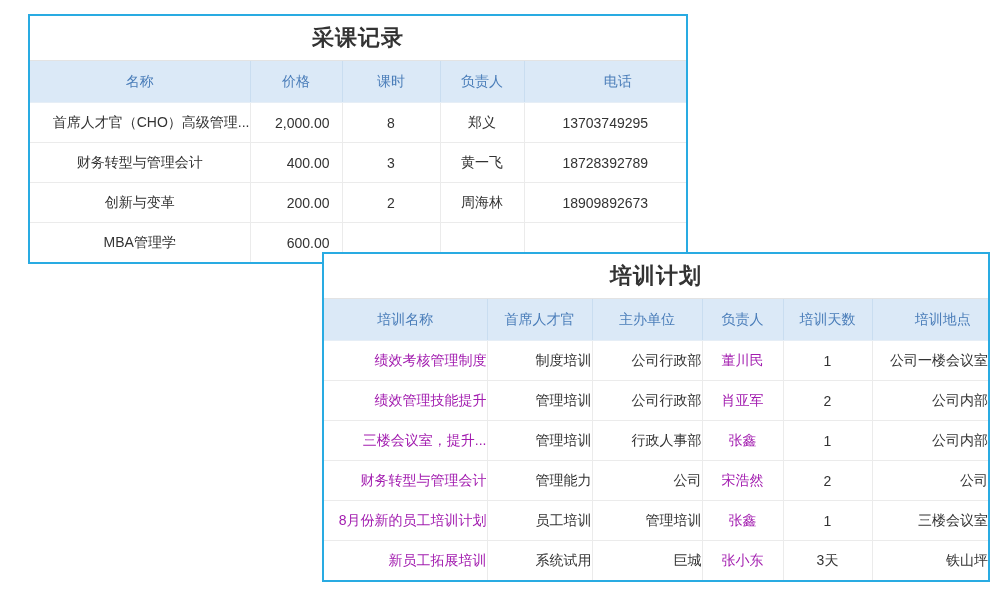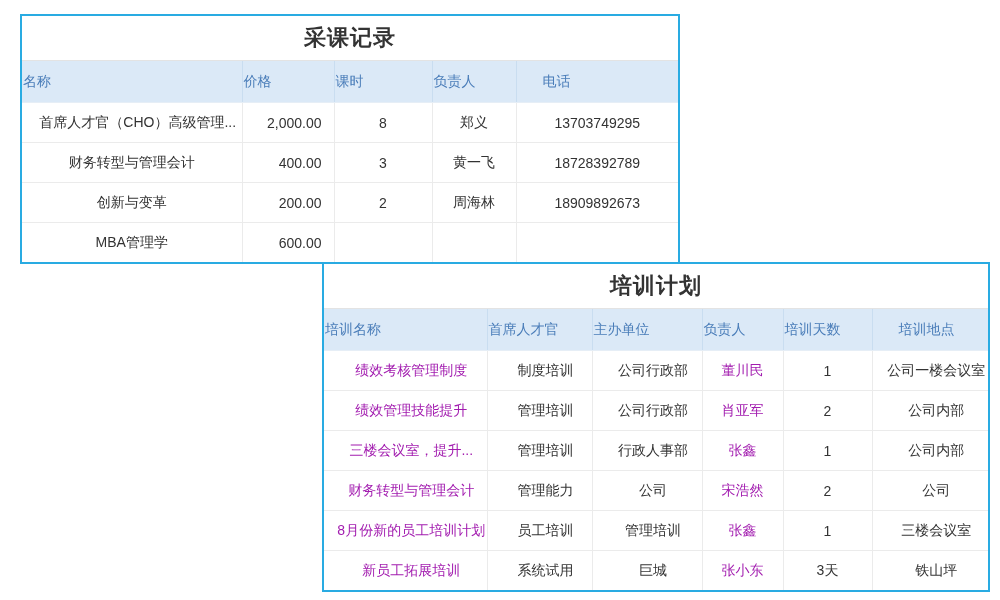--- a/index.html
+++ b/index.html
@@ -3,43 +3,43 @@
 <meta charset="utf-8">
 <style>
   html,body{margin:0;padding:0;}
   body{
     width:1000px;height:600px;background:#ffffff;position:relative;overflow:hidden;
     font-family:"Liberation Sans","DejaVu Sans",sans-serif;
   }
   .card{
     position:absolute;background:#ffffff;border:2px solid #29ABE2;box-sizing:border-box;
   }
-  #purchase-card{left:20px;top:14px;width:660px;z-index:1;}
-  #training-card{left:322px;top:262px;width:668px;z-index:2;}
+  #purchase-card{left:28px;top:14px;width:660px;z-index:1;}
+  #training-card{left:322px;top:252px;width:668px;z-index:2;}
   .card-title{
     height:44px;line-height:44px;text-align:center;
     font-size:22px;font-weight:bold;color:#333333;
     border-bottom:1px solid #E3E3E3;background:#ffffff;
     letter-spacing:1px;
   }
   table{border-collapse:collapse;table-layout:fixed;width:100%;}
   th{
     background:#DBE9F7;color:#4A7DB9;font-weight:normal;font-size:14px;
     height:39px;border-right:1px solid #C9DDF0;border-bottom:1px solid #E6EEF6;
-    text-align:left;overflow:hidden;white-space:nowrap;
+    text-align:center;overflow:hidden;white-space:nowrap;
   }
   th:last-child{border-right:none;padding-left:26px;}
   td{
     font-size:14px;color:#333333;height:39px;text-align:center;
     border-right:1px solid #EBEBEB;border-bottom:1px solid #EBEBEB;
     overflow:hidden;white-space:nowrap;padding:0;
   }
   td:last-child{border-right:none;}
   tr:last-child td{border-bottom:none;}
-  .ta-l{text-align:center;padding-left:12px;}
+  .ta-l{text-align:right;padding-left:12px;}
   .ta-r{text-align:right;padding-right:12px;}
   a.cell-link{color:#a21caf;text-decoration:none;cursor:pointer;}
 </style>
 </head>
 <body>
 
 <div class="card" id="purchase-card">
   <div class="card-title">采课记录</div>
   <table>
     <colgroup>

